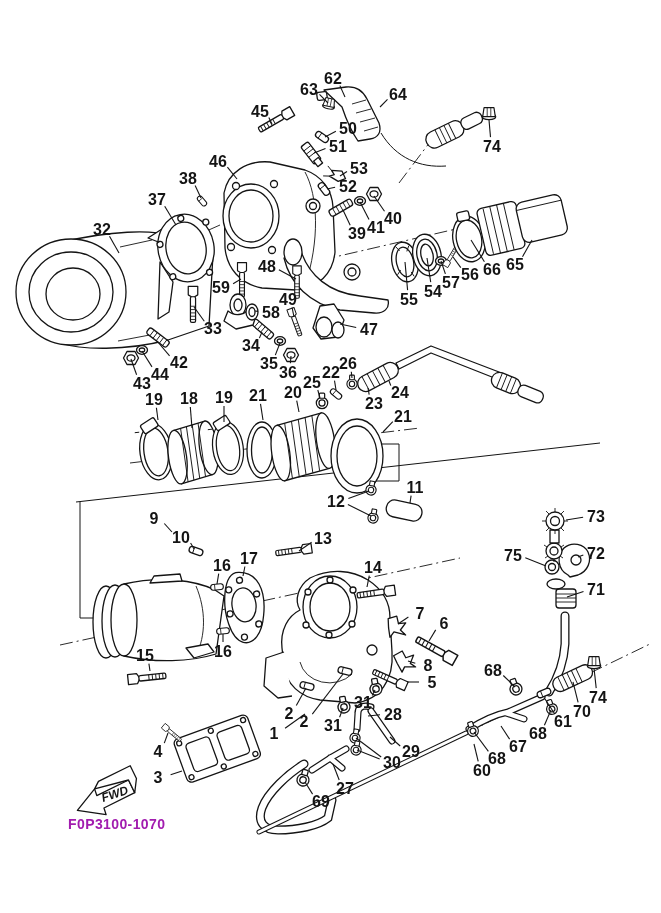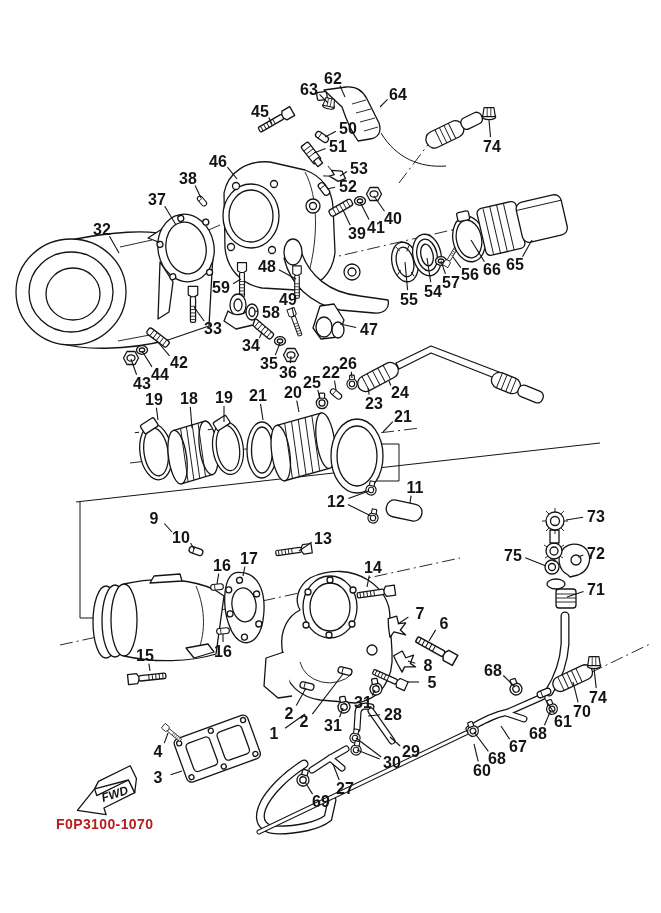--- a/index.html
+++ b/index.html
@@ -12,22 +12,22 @@
   .cl{fill:none;stroke:#141414;stroke-width:0.9;stroke-dasharray:13 4 2 4}
   .t9{fill:none;stroke:#141414;stroke-width:9;stroke-linecap:round}
   .t9i{fill:none;stroke:#ffffff;stroke-width:6.4;stroke-linecap:round}
   .t7{fill:none;stroke:#141414;stroke-width:7;stroke-linecap:round}
   .t7i{fill:none;stroke:#ffffff;stroke-width:4.6;stroke-linecap:round}
   .t5{fill:none;stroke:#141414;stroke-width:5;stroke-linecap:round}
   .t5i{fill:none;stroke:#ffffff;stroke-width:3;stroke-linecap:round}
   .callout{font-family:"Liberation Sans",sans-serif;font-weight:bold;font-size:16px;
            fill:#141414;text-anchor:middle}
   .lead{stroke:#141414;stroke-width:1.1;fill:none}
-  .code{position:absolute;left:56px;top:816px;font:bold 14px "Liberation Sans",sans-serif;
-        letter-spacing:0.4px;color:#b91c1c}
+  .code{position:absolute;left:68px;top:816px;font:bold 14px "Liberation Sans",sans-serif;
+        letter-spacing:0.4px;color:#a21caf}
   .fwdtxt{font-family:"Liberation Sans",sans-serif;font-weight:bold;font-style:italic;
           font-size:12px;fill:#141414}
 </style>
 </head>
 <body>
 
 <div class="stage">
 <svg id="diagram-svg" width="661" height="913" viewBox="0 0 661 913">
 
   <defs>

